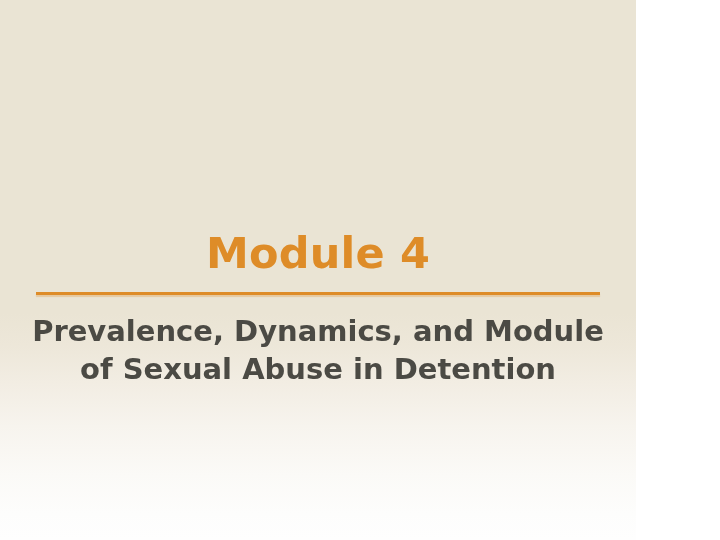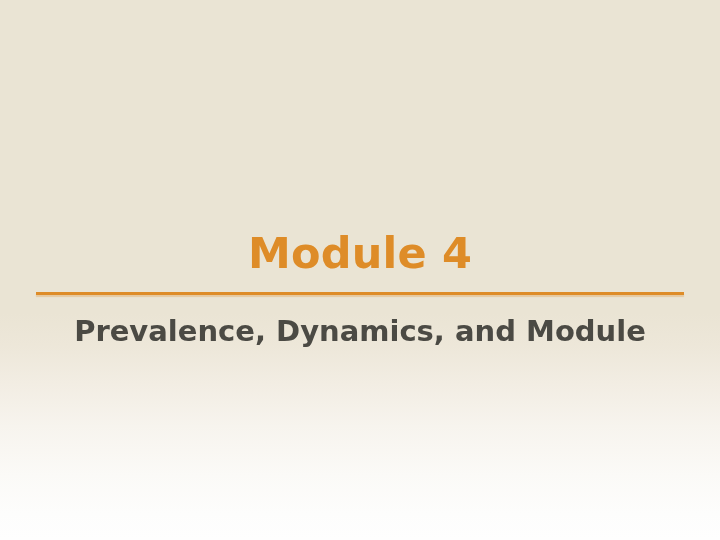--- a/index.html
+++ b/index.html
@@ -9,21 +9,21 @@
 
   body {
     width: 720px;
     height: 540px;
     overflow: hidden;
     font-family: "DejaVu Sans", sans-serif;
   }
 
   #slide {
     position: relative;
-    width: 720px;
+    width: 636px;
     height: 540px;
     box-sizing: border-box;
     background: linear-gradient(to bottom,
         #EAE4D4 0%,
         #EAE4D4 58%,
         #EDE7D9 64%,
         #F2EDE3 71%,
         #F7F4EE 79%,
         #FBFAF7 88%,
         #FDFDFC 95%,
@@ -82,15 +82,16 @@
 
 <div id="slide">
 
   <div id="title-block">
     <h1 id="page-title">Module 4</h1>
     <div id="title-divider"></div>
   </div>
 
   <div id="subtitle-block">
     <span class="subtitle-line">Prevalence, Dynamics, and Module</span>
+    <span class="subtitle-line">of Sexual Abuse in Detention</span>
   </div>
 
 </div>
 
 </body></html>

